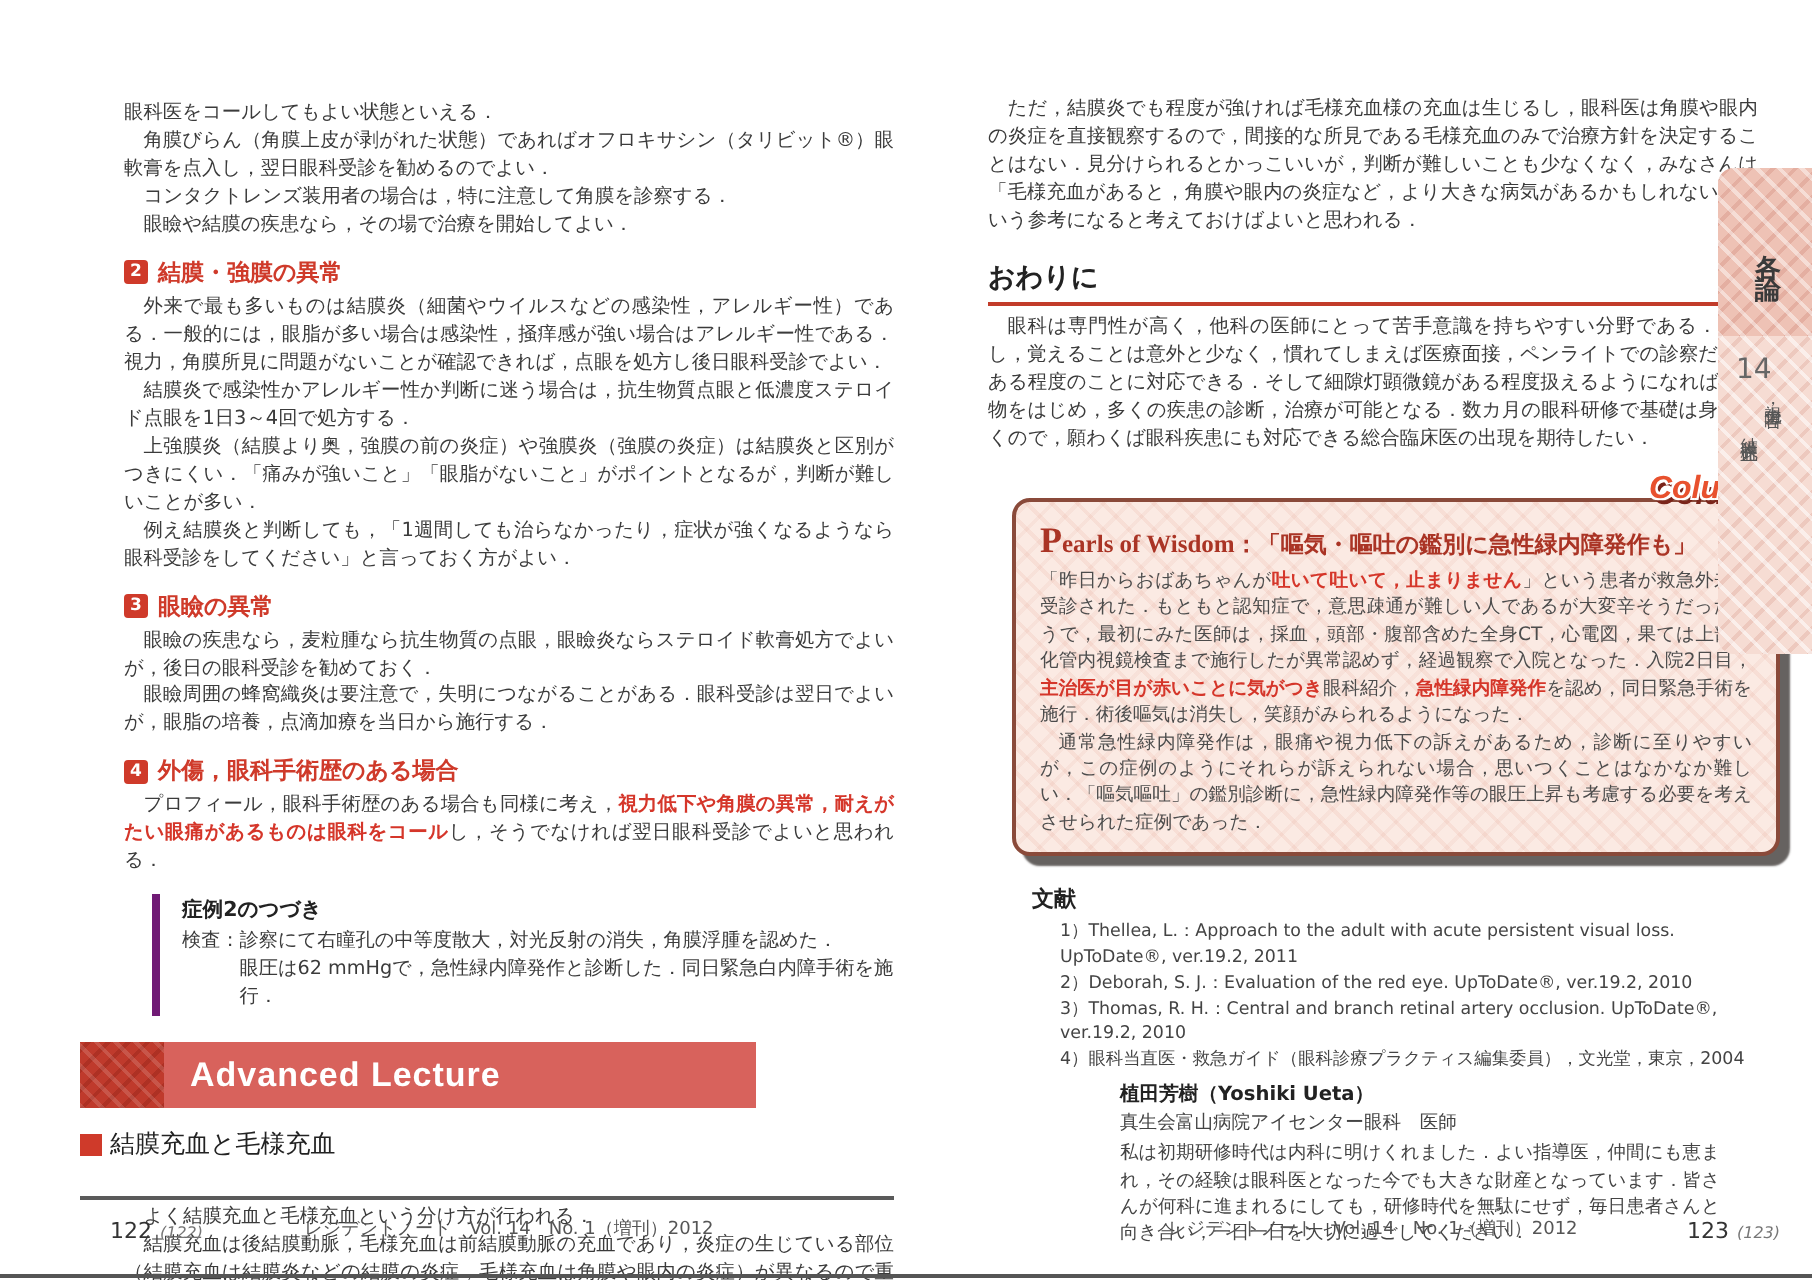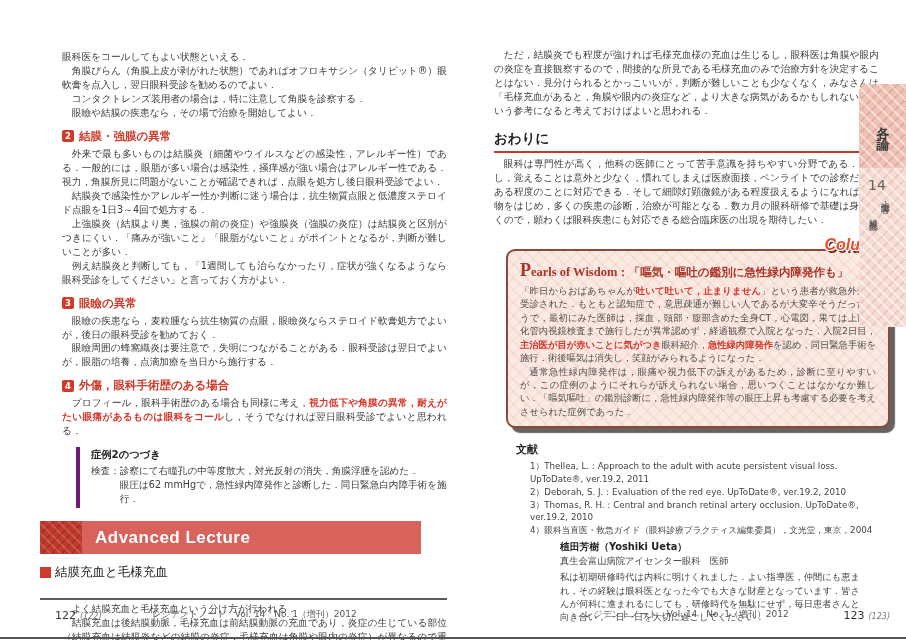--- a/index.html
+++ b/index.html
@@ -24,21 +24,21 @@
   .numsq { display:inline-flex; align-items:center; justify-content:center; flex:0 0 auto;
     width:12px; height:12px; background:#cf3a2a; color:#fff; font-size:8.5px; font-weight:bold;
     border-radius:2px; }
   .red-strong { color:#d5362a; font-weight:bold; }
 
   .case-box { margin:9px 0 0 14px; border-left:4px solid #701a75; padding:1px 0 2px 11px; }
   .case-title { font-size:10.3px; font-weight:bold; color:#222; margin:0 0 2px 0; }
   .case-line { margin:0; font-size:9.6px; line-height:1.45; }
   .case-line.cont { padding-left:3em; }
 
-  .adv-banner { margin:13px 0 0 -22px; width:381px; height:33px; background:#d8625c;
+  .adv-banner { margin:13px 0 0 -22px; width:338px; height:33px; background:#d8625c;
     display:flex; align-items:center; position:relative; }
   .adv-banner-sq { width:42px; height:33px; flex:0 0 auto; background:#bf3a2c;
     background-image:repeating-linear-gradient(45deg, rgba(255,255,255,.14) 0 2px, transparent 2px 7px),
                      repeating-linear-gradient(-45deg, rgba(120,20,10,.25) 0 2px, transparent 2px 7px); }
   .adv-banner-label { color:#fff; font-weight:bold; font-size:17px; letter-spacing:.5px;
     padding-left:13px; font-family:"Liberation Sans", sans-serif; }
 
   .adv-subhead { margin:10px 0 2px -22px; display:flex; align-items:center; gap:4px;
     font-size:12.5px; font-weight:normal; color:#222;
     border-bottom:2px solid #5a5a5a; padding-bottom:17px; }

